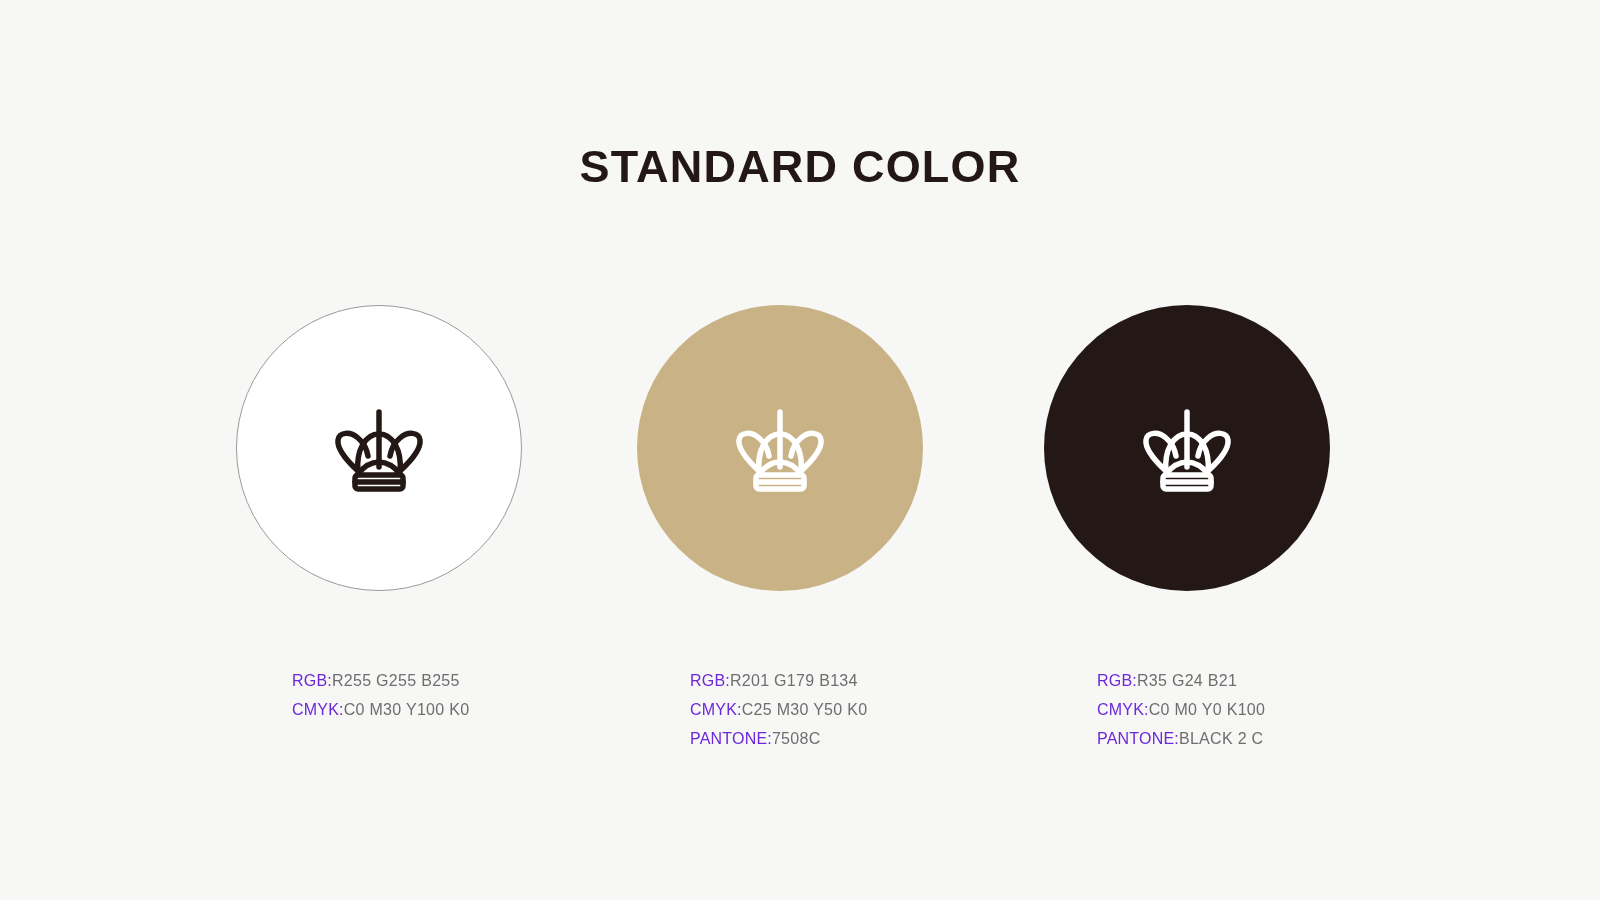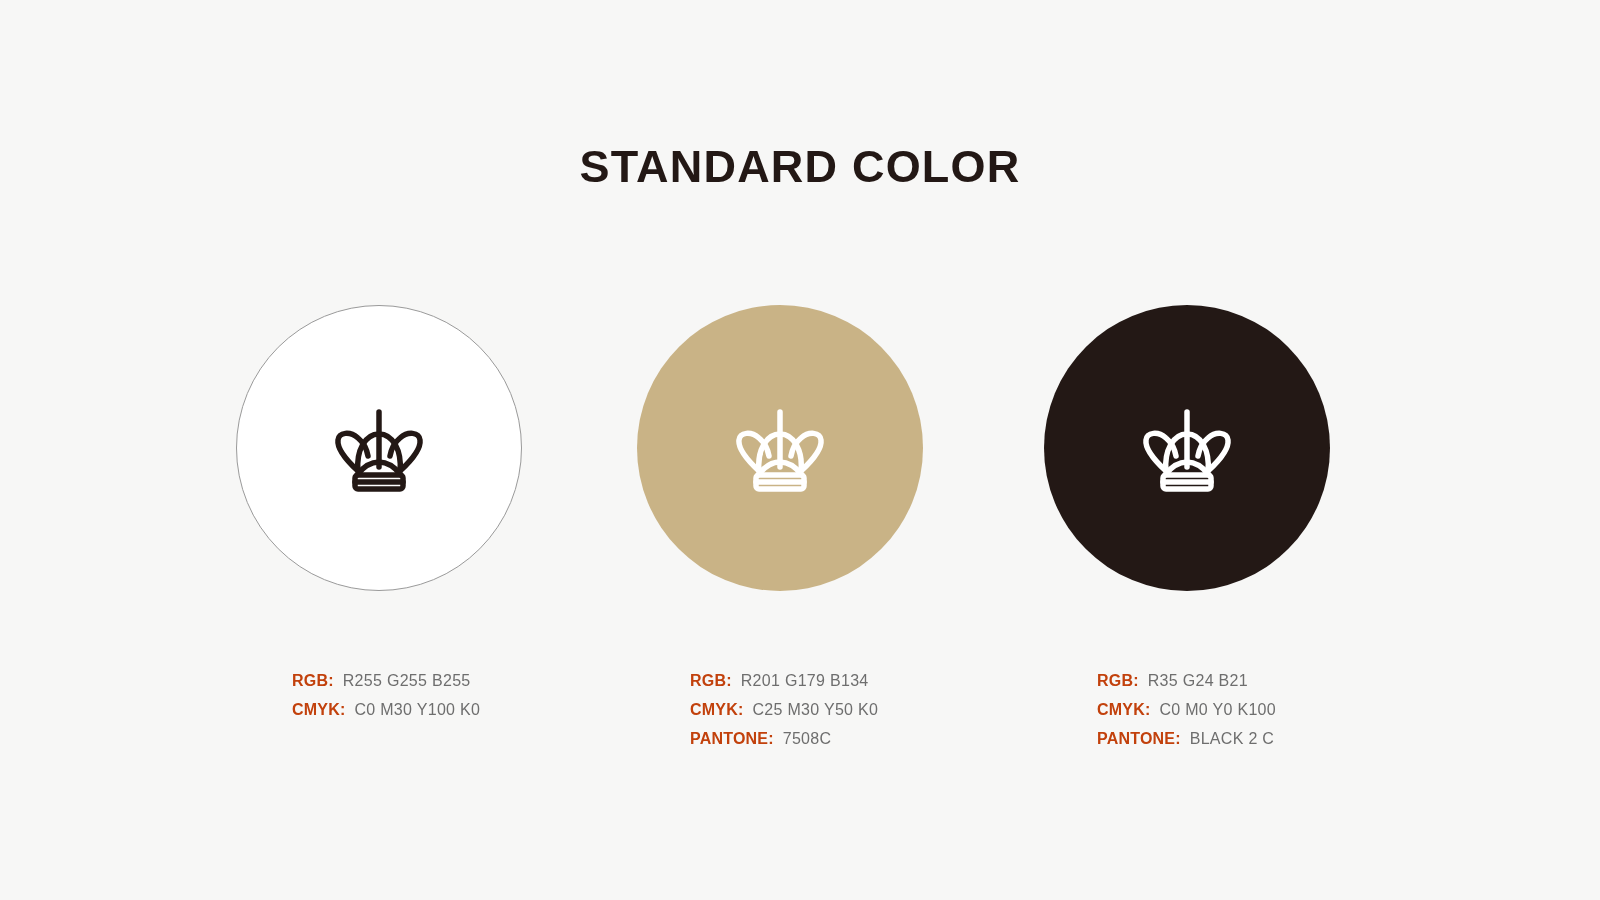--- a/index.html
+++ b/index.html
@@ -98,27 +98,27 @@
   .spec-3 { left: 1097px; }
 
   .spec-line {
     display: flex;
     align-items: baseline;
     height: 29px;
     white-space: nowrap;
     font-size: 16px;
   }
   .spec-label {
-    font-weight: bold;
-    color: #c2410c;
+    font-weight: normal;
+    color: #6d28d9;
     letter-spacing: 0.2px;
   }
   .spec-value {
     color: #6e6e6e;
-    margin-left: 9px;
+    margin-left: 0;
     letter-spacing: 0.3px;
   }
 </style>
 </head>
 <body>
 
 <div class="page">
 
   <div class="page-title">STANDARD COLOR</div>
 

